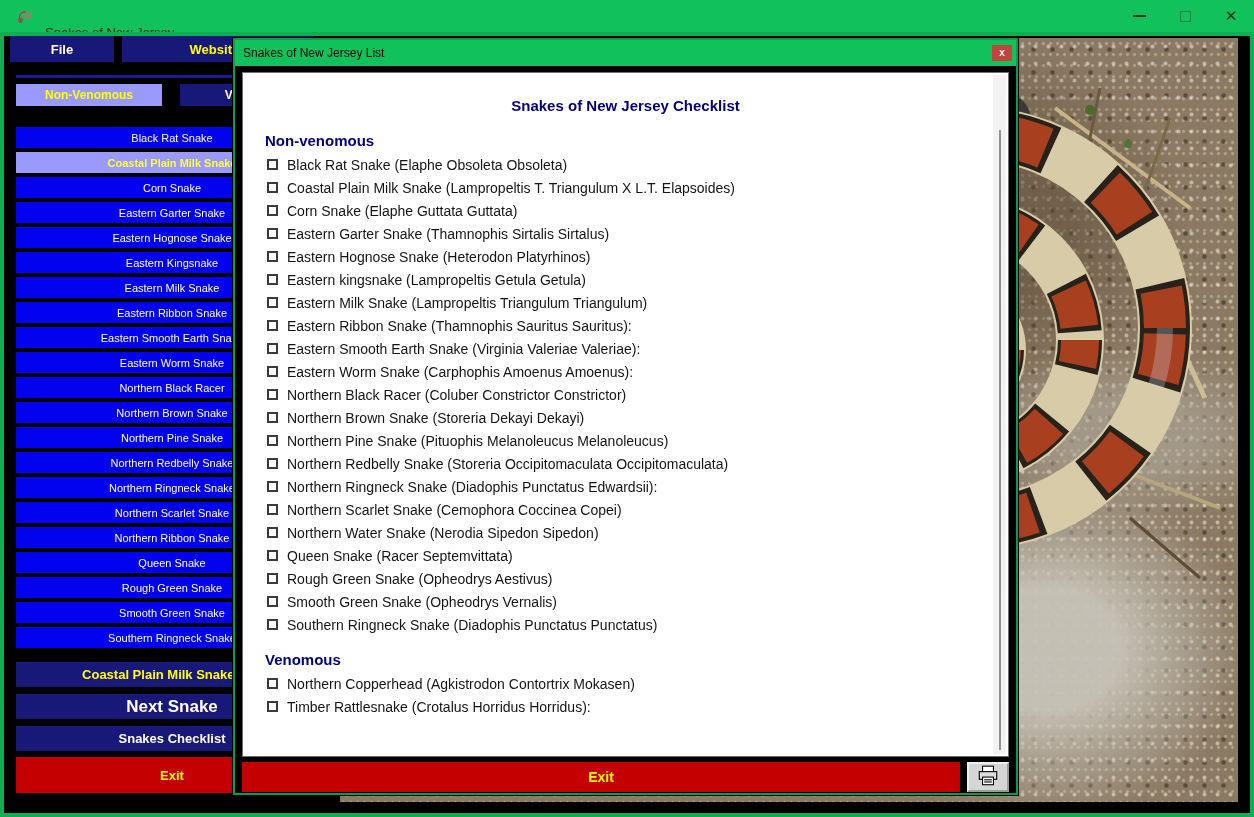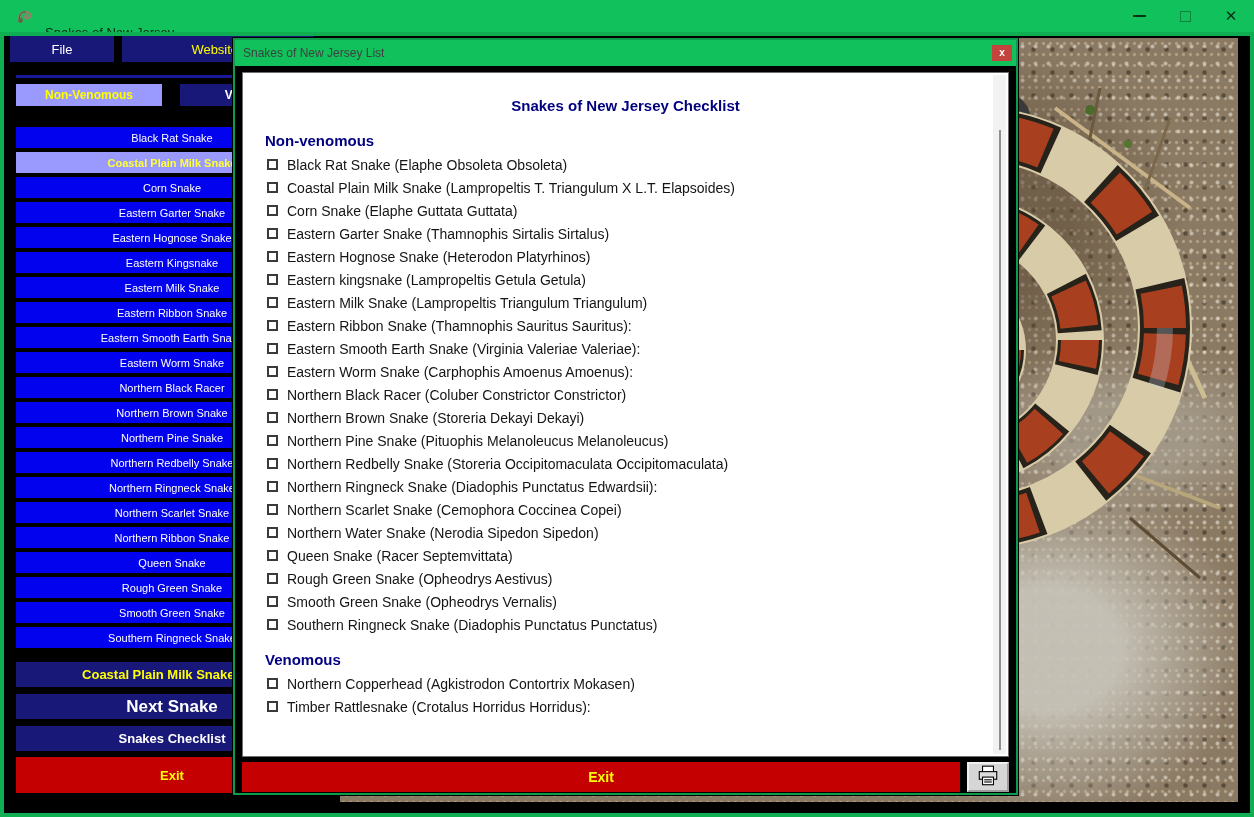--- a/index.html
+++ b/index.html
@@ -16,21 +16,21 @@
   .win-btn { width:46px; height:32px; display:flex; align-items:center; justify-content:center;
              color:#072a12; font-size:15px; }
   .min-glyph { display:inline-block; width:13px; height:2px; background:#0b3118; }
   .max-glyph { display:inline-block; width:11px; height:11px; border:1px solid rgba(7,60,30,.45); }
 
   .client { position:absolute; left:0; top:32px; width:1254px; height:785px; background:#000;
             box-shadow: inset 0 0 0 4px #0fae53; }
 
   
   .menu-btn { position:absolute; height:26px; background:#181878; color:#fff;
-              font-weight:normal; font-size:13px; border:none; z-index:20;
+              font-weight:bold; font-size:13px; border:none; z-index:20;
               display:flex; align-items:center; justify-content:center; }
   #file-btn { left:10px; top:36px; width:104px; }
   #websites-btn { left:122px; top:36px; width:192px; color:#ffff00; }
   .menu-divider { position:absolute; left:16px; top:75px; width:306px; height:3px;
                   background:#1a1a99; z-index:20; }
   .tab { position:absolute; top:84px; height:22px; border:none; z-index:20;
          font-weight:bold; font-size:12px; display:flex; align-items:center; justify-content:center; }
   #tab-nonven { left:16px; width:146px; background:#9a99fd; color:#ffff00; }
   #tab-ven { left:180px; width:150px; background:#181878; color:#fff; }
 
@@ -59,21 +59,21 @@
              radial-gradient(circle, rgba(50,38,24,.55) 0 1.5px, transparent 3px),
              radial-gradient(circle, rgba(224,208,172,.45) 0 1px, transparent 2.2px);
            background-size:100% 100%, 100% 100%, 100% 100%, 13px 17px, 19px 23px, 7px 11px; }
   .photo svg { position:absolute; left:600px; top:40px; }
 
   
   .dialog { position:absolute; left:233px; top:38px; width:785px; height:757px; z-index:30;
             background:#000; border:2px solid #0c9c4c; box-shadow:0 0 0 1px #000; }
   .dlg-titlebar { position:absolute; left:0; top:0; right:0; height:26px; background:#10c15c;
                   display:flex; align-items:center; }
-  .dlg-title { margin-left:8px; font-size:12px; color:#404040; }
+  .dlg-title { margin-left:8px; font-size:12px; color:#000000; }
   .dlg-close { position:absolute; right:4px; top:5px; width:20px; height:16px; background:#c2443c;
                border:none; color:#fff; font-size:10px; font-weight:bold; line-height:14px; }
   .dlg-content { position:absolute; left:7px; top:32px; width:767px; height:685px;
                  background:#fff; border:1px solid #6f6f6f; overflow:hidden; }
   .dlg-heading { margin-top:24px; text-align:center; font-weight:bold; font-size:15px; color:#000080; }
   .section-label { margin:18px 0 4px 22px; font-weight:bold; font-size:15px; color:#000080; }
   .section-label.second { margin-top:15px; }
   .check-item { display:flex; align-items:center; height:23px; padding-left:24px;
                 font-size:14px; color:#141414; }
   .checkbox { width:11px; height:11px; border:2px solid #3a3a3a; background:#fff;

